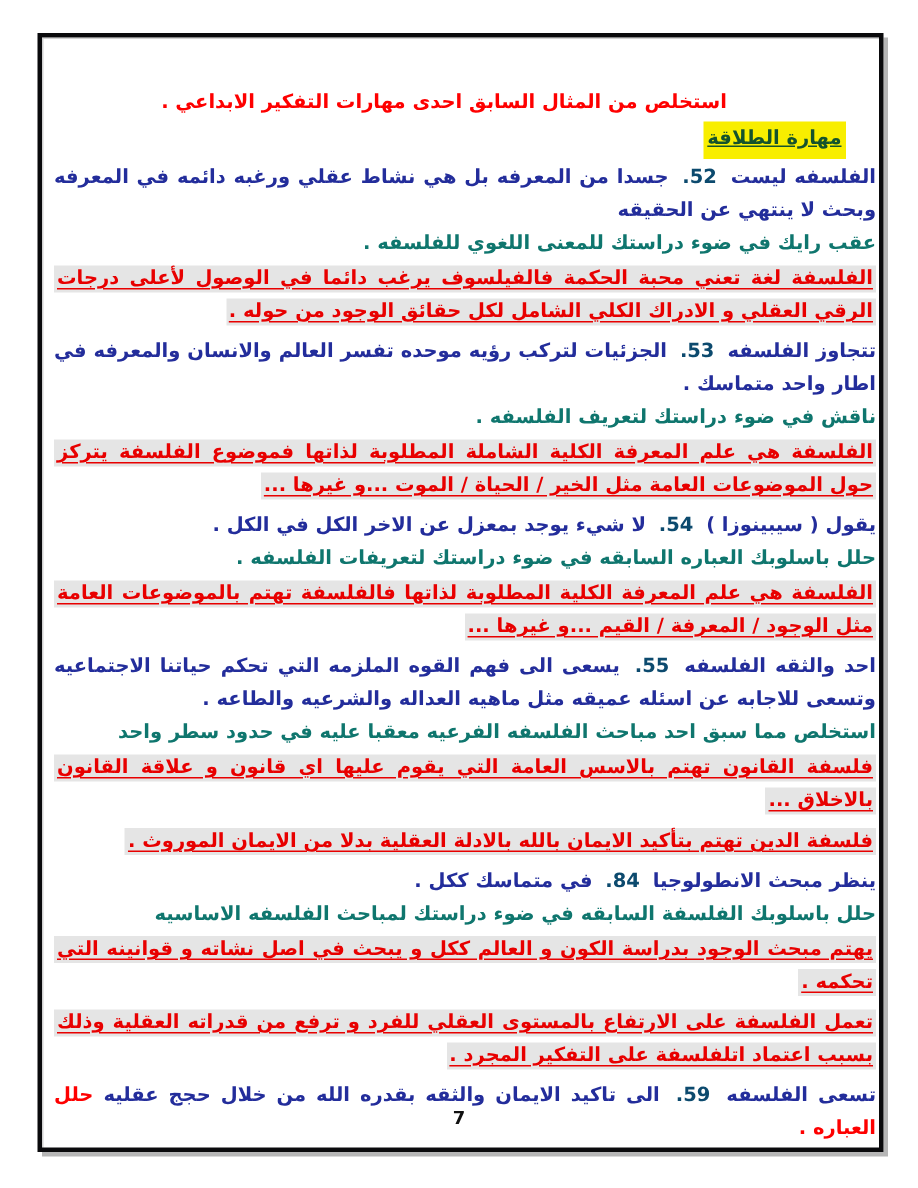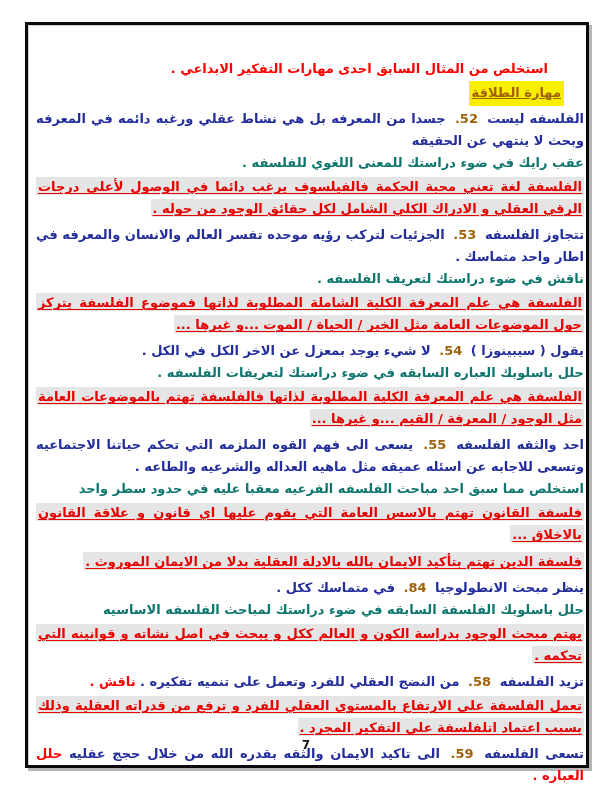--- a/index.html
+++ b/index.html
@@ -10,29 +10,29 @@
   }
   .page-border{
     position:absolute;left:25px;top:22px;width:564px;height:746px;
     border:3px solid #0a0a0c;box-sizing:border-box;background:#ffffff;
     box-shadow:3px 3px 0 rgba(110,110,110,.5), inset 1px 1px 0 rgba(180,180,180,.6);
   }
   .content{
     position:absolute;left:36px;top:58px;width:548px;
     direction:rtl;font-size:13px;line-height:22px;text-align:justify;
   }
-  .hdr{color:#fe0000;text-align:right;padding-left:8px;padding-right:36px;margin:0 0 1px;}
+  .hdr{color:#fe0000;text-align:center;padding-left:8px;padding-right:36px;margin:0 0 1px;}
   .chip-row{text-align:right;padding-right:20px;margin:0 0 2px;}
   .chip{
-    background:#f8ee00;color:#a16207;text-decoration:underline;
+    background:#f8ee00;color:#14532d;text-decoration:underline;
     padding:1px 3px 2px;display:inline-block;
   }
   .q{margin:0 0 5px;}
   .q-line{color:#232d9b;margin:0;}
-  .q-num{color:#a16207;padding:0 4px;}
+  .q-num{color:#0c4a6e;padding:0 4px;}
   .q-tail{color:#fe0000;}
   .sub{color:#0f766e;text-align:right;margin:0;}
   .sub:empty{display:none;}
   .ans{margin:1px 0 0;}
   .ans > span{
     background:#e5e5e5;color:#e80000;text-decoration:underline;
     text-underline-offset:3px;padding:1.5px 2px;
     -webkit-box-decoration-break:clone;box-decoration-break:clone;
   }
   .page-num{
@@ -79,21 +79,20 @@
     <p class="ans"><span>فلسفة الدين تهتم بتأكيد الايمان بالله بالادلة العقلية بدلا من الايمان الموروث .</span></p>
   </div>
 
   <div class="q">
     <p class="q-line"><span>ينظر مبحث الانطولوجيا</span> <span class="q-num">84.</span> <span>في متماسك ككل .</span> <span class="q-tail"></span></p>
     <p class="sub">حلل باسلوبك الفلسفة السابقه في ضوء دراستك لمباحث الفلسفه الاساسيه</p>
     <p class="ans"><span>يهتم مبحث الوجود بدراسة الكون و العالم ككل و يبحث في اصل نشاته و قوانينه التي تحكمه .</span></p>
   </div>
 
   <div class="q">
-    <p class="q-line"><span>تزيد الفلسفه</span> <span class="q-num">58.</span> <span>من النضج العقلي للفرد وتعمل على تنميه تفكيره .</span> <span class="q-tail">ناقش .</span></p>
 
     <p class="ans"><span>تعمل الفلسفة على الارتفاع بالمستوى العقلي للفرد و ترفع من قدراته العقلية وذلك بسبب اعتماد اتلفلسفة على التفكير المجرد .</span></p>
   </div>
 
   <div class="q">
     <p class="q-line"><span>تسعى الفلسفه</span> <span class="q-num">59.</span> <span>الى تاكيد الايمان والثقه بقدره الله من خلال حجج عقليه</span> <span class="q-tail">حلل العباره .</span></p>
 
   </div>
 
 </div>

